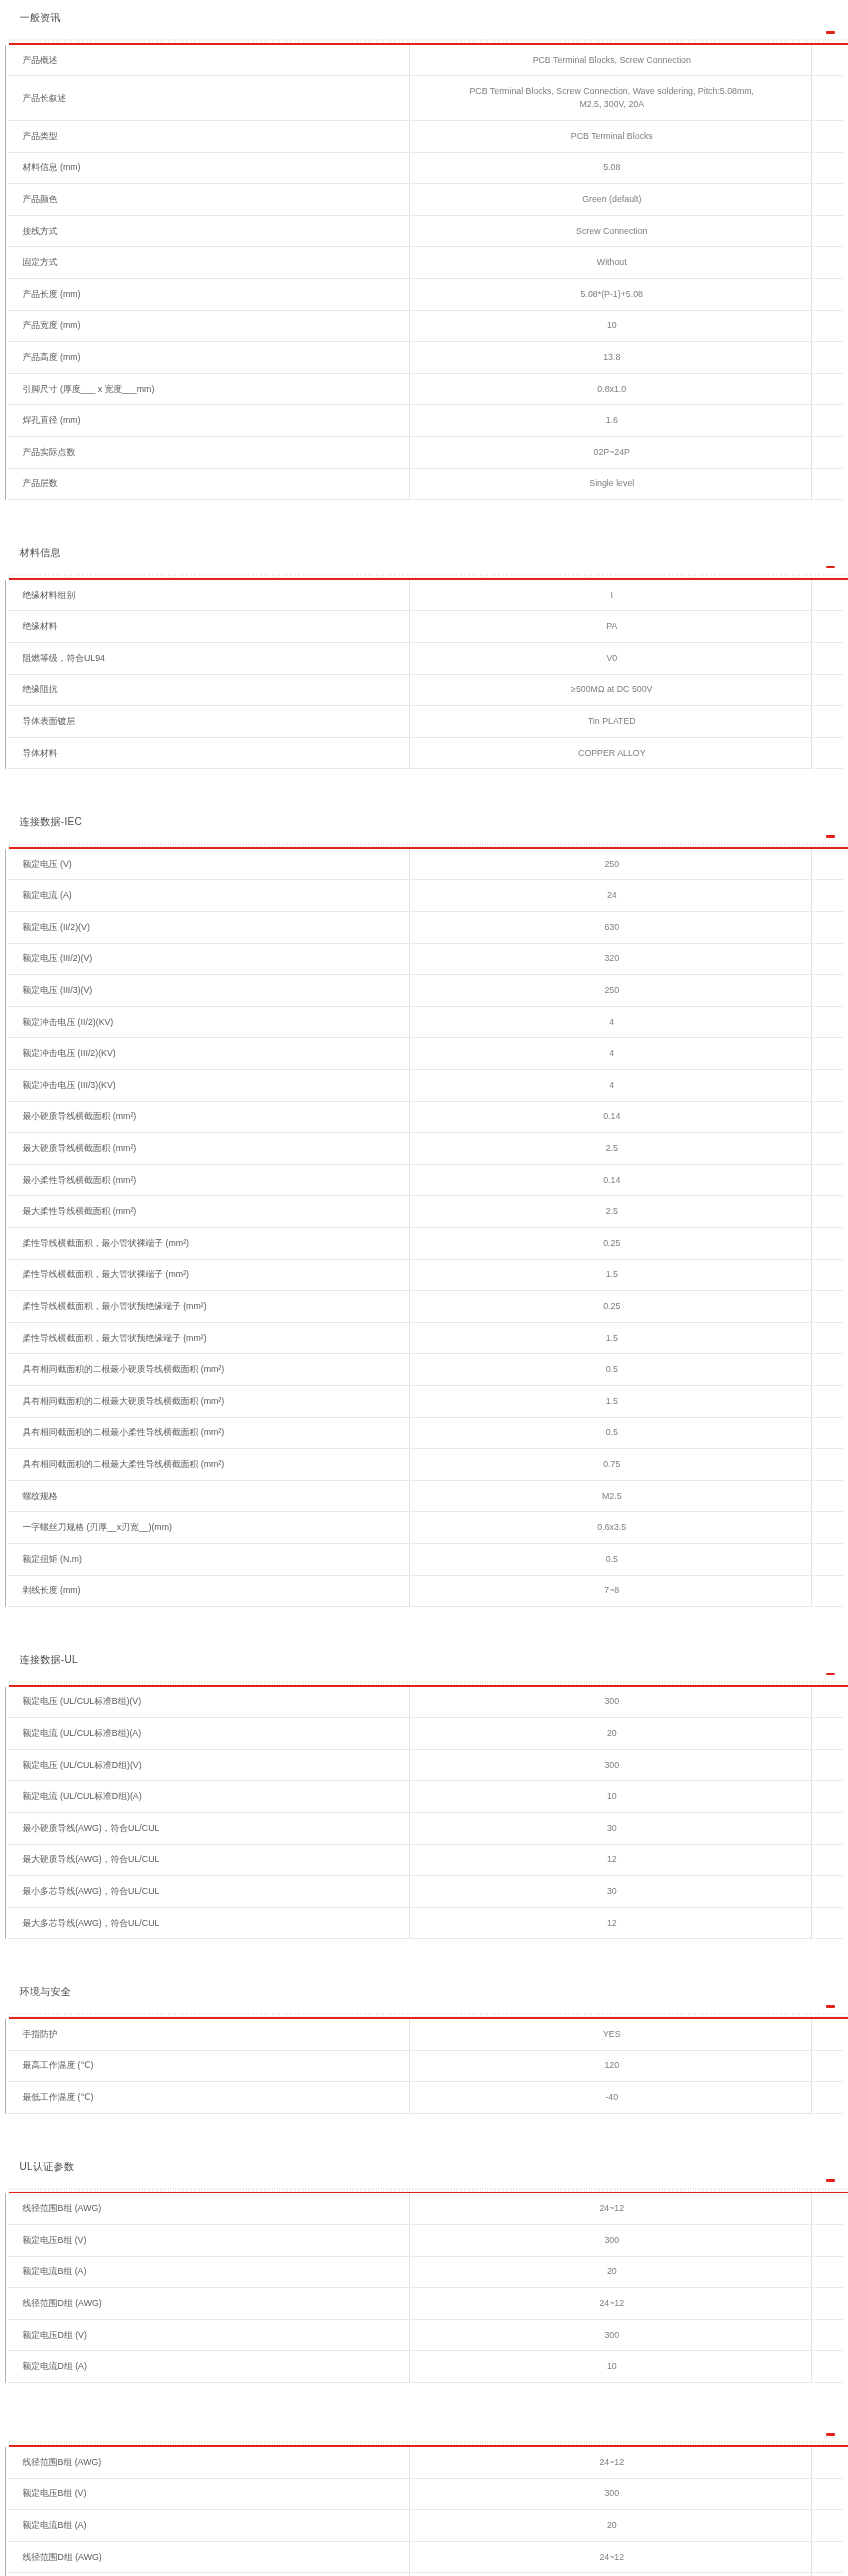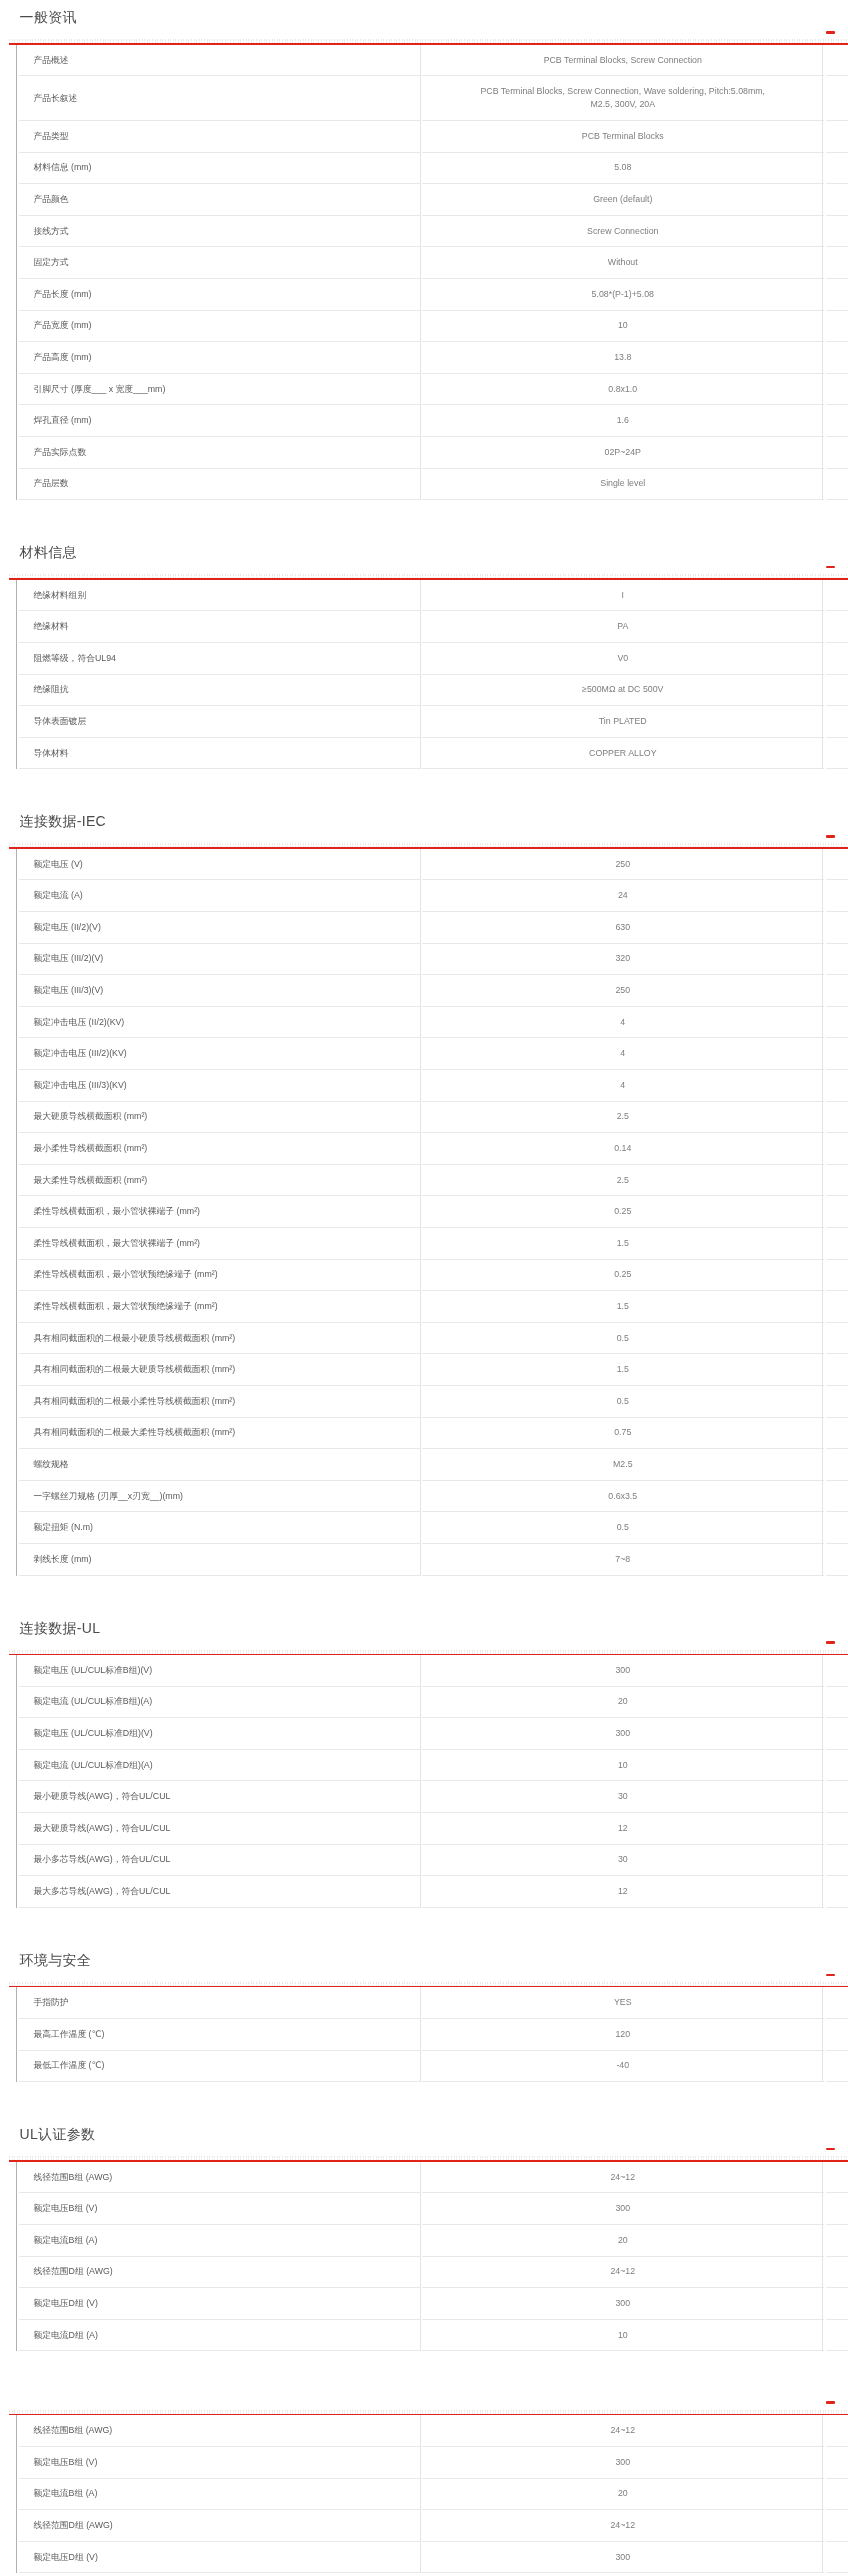--- a/index.html
+++ b/index.html
@@ -9,21 +9,21 @@
     color: #5a5a5a;
   }
   .page { padding: 0 0 9.3px 0; }
 
   .section { padding-top: 45px; }
   .section:first-child { padding-top: 10.3px; }
 
   .section-header { position: relative; }
   .section-title {
     margin: 0 0 0 19.6px;
-    font-size: 14px;
+    font-size: 10px;
     line-height: 15.5px;
     font-weight: 400;
     color: #4b4b4b;
     letter-spacing: 0.3px;
   }
   .collapse-row {
     height: 2.6px;
     margin: 5.2px 14.4px 5.2px 0;
     display: flex;
     justify-content: flex-end;
@@ -45,21 +45,21 @@
       repeating-linear-gradient(90deg, #e8e8e8 0 1px, #ffffff 1px 2.6px);
   }
   .redline {
     height: 1.5px;
     margin-left: 9.3px;
     background: #e2231a;
   }
 
   .table-wrap {
     position: relative;
-    margin-left: 16px;
+    margin-left: 5px;
     border-left: 0.5px solid #b0b0b0;
   }
   .vline {
     position: absolute;
     top: 0; bottom: 0;
     width: 0.5px;
     background: #e4e4e4;
   }
   .vline-1 { left: 403px; }
   .vline-2 { left: 805px; }
@@ -327,20 +327,25 @@
     <td class="value-cell"><span class="value-text">4</span></td>
     <td class="end-cell"></td>
   </tr>
 
   <tr class="spec-row">
     <td class="label-cell">额定冲击电压 (III/3)(KV)</td>
     <td class="value-cell"><span class="value-text">4</span></td>
     <td class="end-cell"></td>
   </tr>
 
+  <tr class="spec-row">
+    <td class="label-cell">最小硬质导线横截面积 (mm²)</td>
+    <td class="value-cell"><span class="value-text">0.14</span></td>
+    <td class="end-cell"></td>
+  </tr>
 
   <tr class="spec-row">
     <td class="label-cell">最大硬质导线横截面积 (mm²)</td>
     <td class="value-cell"><span class="value-text">2.5</span></td>
     <td class="end-cell"></td>
   </tr>
 
   <tr class="spec-row">
     <td class="label-cell">最小柔性导线横截面积 (mm²)</td>
     <td class="value-cell"><span class="value-text">0.14</span></td>

